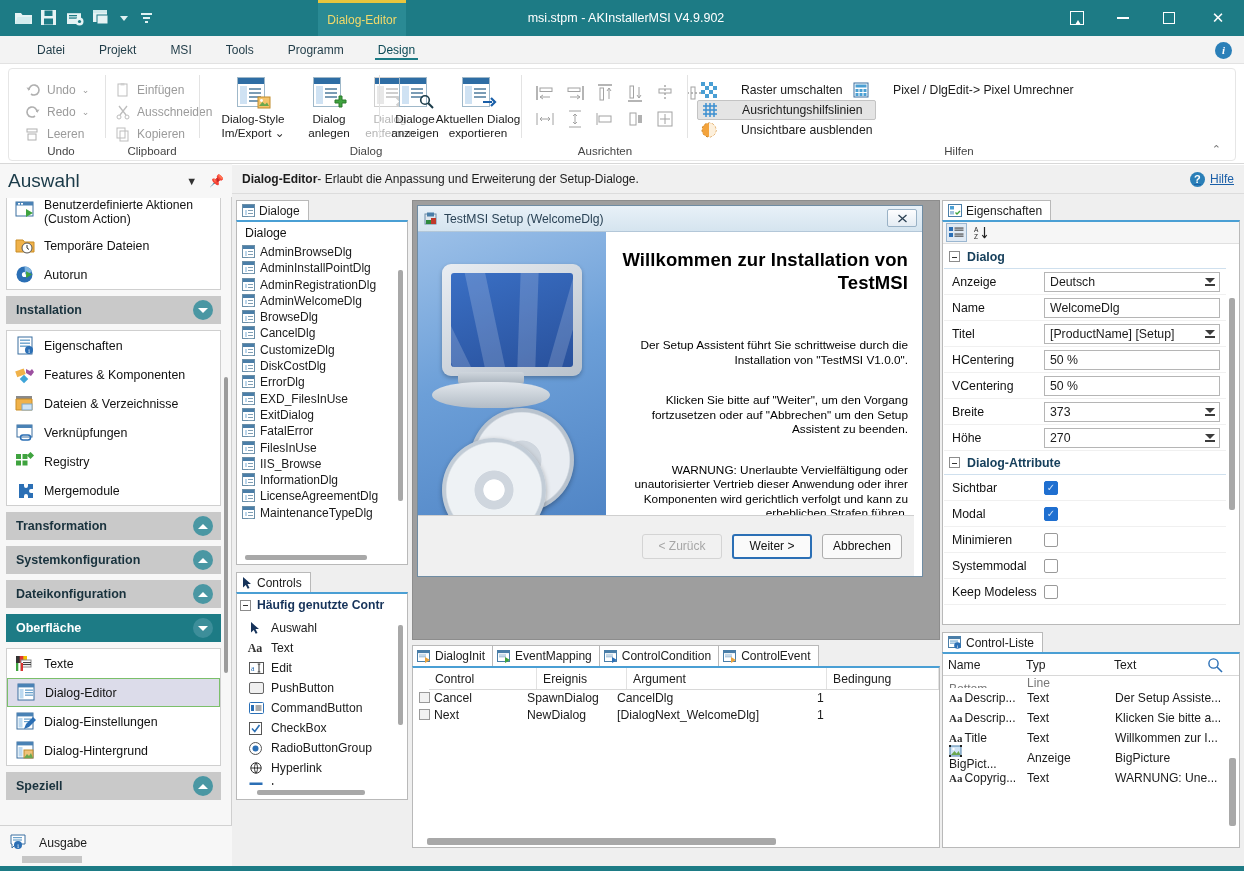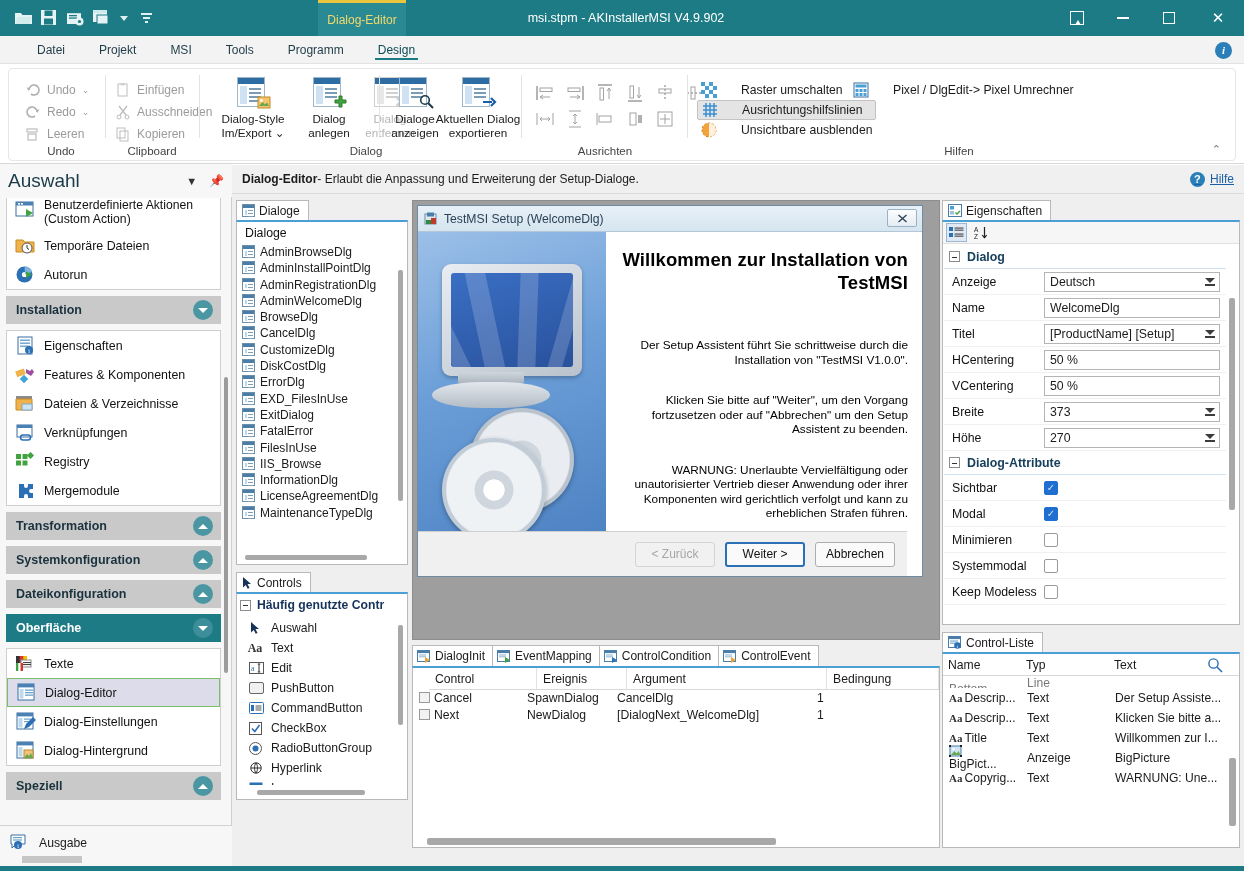--- a/index.html
+++ b/index.html
@@ -149,21 +149,21 @@
   .msidlg { position:absolute; left:4px; top:4px; width:506px; height:372px; border:1px solid #6f8ca3; background:#fff;text-align:right; }
   .msidlg-title { height:26px; background:linear-gradient(#e8f1f8,#d5e4ef); border-bottom:1px solid #b3c7d8;
                   display:flex; align-items:center; padding-left:6px; font-size:12.2px; color:#2b4356; position:relative; }
   .msidlg-x { position:absolute; right:5px; top:3px; width:30px; height:18px; border:1px solid #9ab2c6; border-radius:2px;
               background:linear-gradient(#fdfdfe,#e4ecf3); display:flex; align-items:center; justify-content:center; font-size:11px; color:#36506a;}
   .msi-body { position:absolute; left:0; right:0; top:26px; bottom:0; background:#fff; }
   .msi-left { position:absolute; left:0; top:0; width:188px; bottom:45px; background:linear-gradient(160deg,#9cc0e8 0%,#6c9fd8 45%,#4e83c4 100%); overflow:hidden; }
   .msi-right { position:absolute; left:188px; right:0; top:0; bottom:45px; background:#fff; padding:16px 14px 0 14px; }
   .msi-h1 { font-size:18.5px; font-weight:bold; line-height:23px; color:#000; letter-spacing:.1px; }
   .msi-p { font-size:11.8px; line-height:14.5px; color:#000; }
-  .msi-btnbar { position:absolute; left:0; right:15px; bottom:0; height:45px; border-top:1px solid #cfcfcf; background:#f0f0f0;
+  .msi-btnbar { position:absolute; left:0; right:8px; bottom:0; height:61px; border-top:1px solid #cfcfcf; background:#f0f0f0;
                 display:flex; align-items:center; justify-content:flex-end; gap:10px; padding-right:12px; }
   .msi-btn { height:25px; min-width:80px; border:1px solid #adadad; border-radius:3px; background:#fafafa;
              display:flex; align-items:center; justify-content:center; font-size:12px; color:#111; }
   .msi-btn.dis { color:#a6a6a6; border-color:#d4d4d4; background:#f1f1f1; }
   .msi-btn.def { border:2px solid #2b6fb5; }
   
   .mon { position:absolute; left:24px; top:32px; width:140px; height:112px; }
   .mon .frame { position:absolute; inset:0; border-radius:9px; background:linear-gradient(150deg,#e9edf2,#b9c2cc); padding:8px; box-shadow:0 2px 4px rgba(0,0,0,.25);}
   .mon .screen { position:absolute; left:9px; top:9px; right:9px; bottom:9px; border-radius:3px; background:linear-gradient(160deg,#3a6fc4,#29519c); overflow:hidden;}
   .mon .ray { position:absolute; background:rgba(255,255,255,.18); transform-origin:bottom center;}

